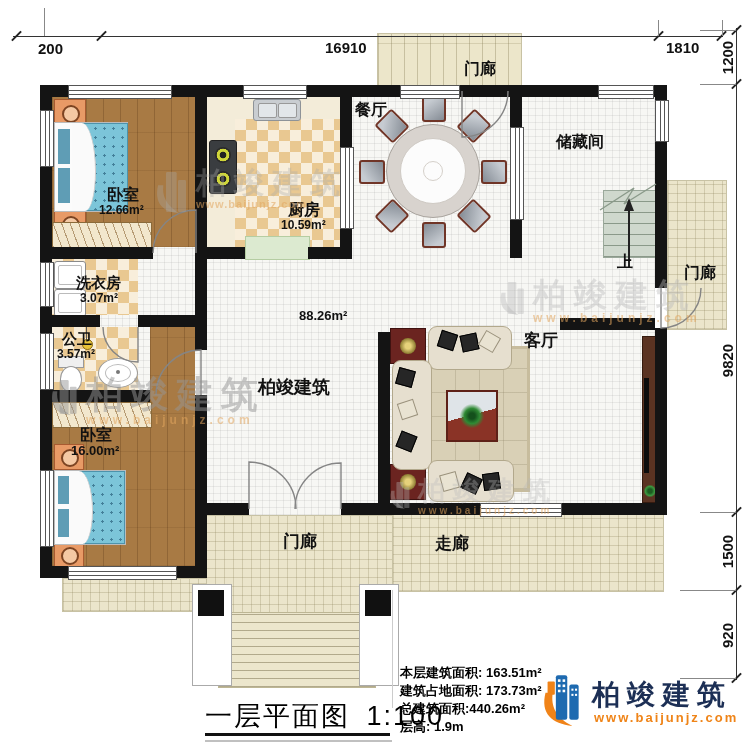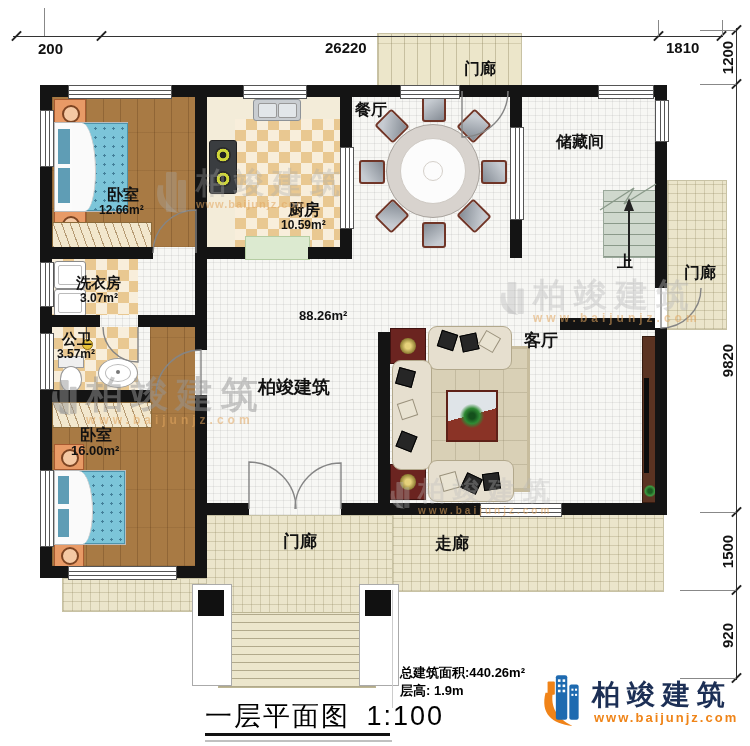--- a/index.html
+++ b/index.html
@@ -304,21 +304,21 @@
 
   <div class="abs dim-line" style="left:13px;top:36px;width:710px;height:1px;"></div>
   <div class="tick" style="left:10px;top:35px;"></div>
   <div class="tick" style="left:95px;top:35px;"></div>
   <div class="tick" style="left:652px;top:35px;"></div>
   <div class="tick" style="left:715px;top:35px;"></div>
   <div class="abs ext" style="left:44px;top:8px;width:1px;height:28px;"></div>
   <div class="abs ext" style="left:658px;top:20px;width:1px;height:16px;"></div>
   <div class="abs ext" style="left:722px;top:20px;width:1px;height:16px;"></div>
   <div class="abs dim-label" style="left:38px;top:40px;">200</div>
-  <div class="abs dim-label" style="left:325px;top:39px;">26220</div>
+  <div class="abs dim-label" style="left:325px;top:39px;">16910</div>
   <div class="abs dim-label" style="left:666px;top:39px;">1810</div>
 
   <div class="abs dim-line" style="left:736px;top:28px;width:1px;height:652px;"></div>
   <div class="tick" style="left:730px;top:29px;"></div>
   <div class="tick" style="left:730px;top:83px;"></div>
   <div class="tick" style="left:730px;top:511px;"></div>
   <div class="tick" style="left:730px;top:589px;"></div>
   <div class="tick" style="left:730px;top:677px;"></div>
   <div class="abs ext" style="left:700px;top:30px;width:36px;height:1px;"></div>
   <div class="abs ext" style="left:700px;top:84px;width:36px;height:1px;"></div>
@@ -332,20 +332,22 @@
 
   <div class="abs ext" style="left:392px;top:590px;width:1px;height:118px;background:#ccc;"></div>
   <div class="abs" style="left:205px;top:698px;">
     <span class="title-text">一层平面图</span>
     <span class="title-text" style="margin-left:12px;">1:100</span>
   </div>
   <div class="abs" style="left:205px;top:733px;width:185px;height:3px;background:#111;"></div>
   <div class="abs" style="left:205px;top:740px;width:187px;height:2px;background:#c0c0c0;"></div>
 
   <div class="abs" style="left:400px;top:664px;">
+    <div class="stat-line">本层建筑面积: 163.51m²</div>
+    <div class="stat-line">建筑占地面积: 173.73m²</div>
     <div class="stat-line">总建筑面积:440.26m²</div>
     <div class="stat-line">层高: 1.9m</div>
   </div>
 
   <div class="abs" style="left:535px;top:670px;width:210px;height:60px;">
     <svg width="50" height="58" viewBox="0 0 48 56" style="position:absolute;left:0;top:0;">
       <path d="M10,22 C5,42 16,52 36,54 C20,46 15,35 17,22 Z" fill="#f08318"></path>
       <rect x="20" y="5" width="11" height="43" rx="2" fill="#1e6ab0"></rect>
       <rect x="33" y="14" width="9" height="34" rx="2" fill="#1e6ab0"></rect>
       <rect x="12" y="11" width="7" height="13" rx="1" fill="#f08318"></rect>

